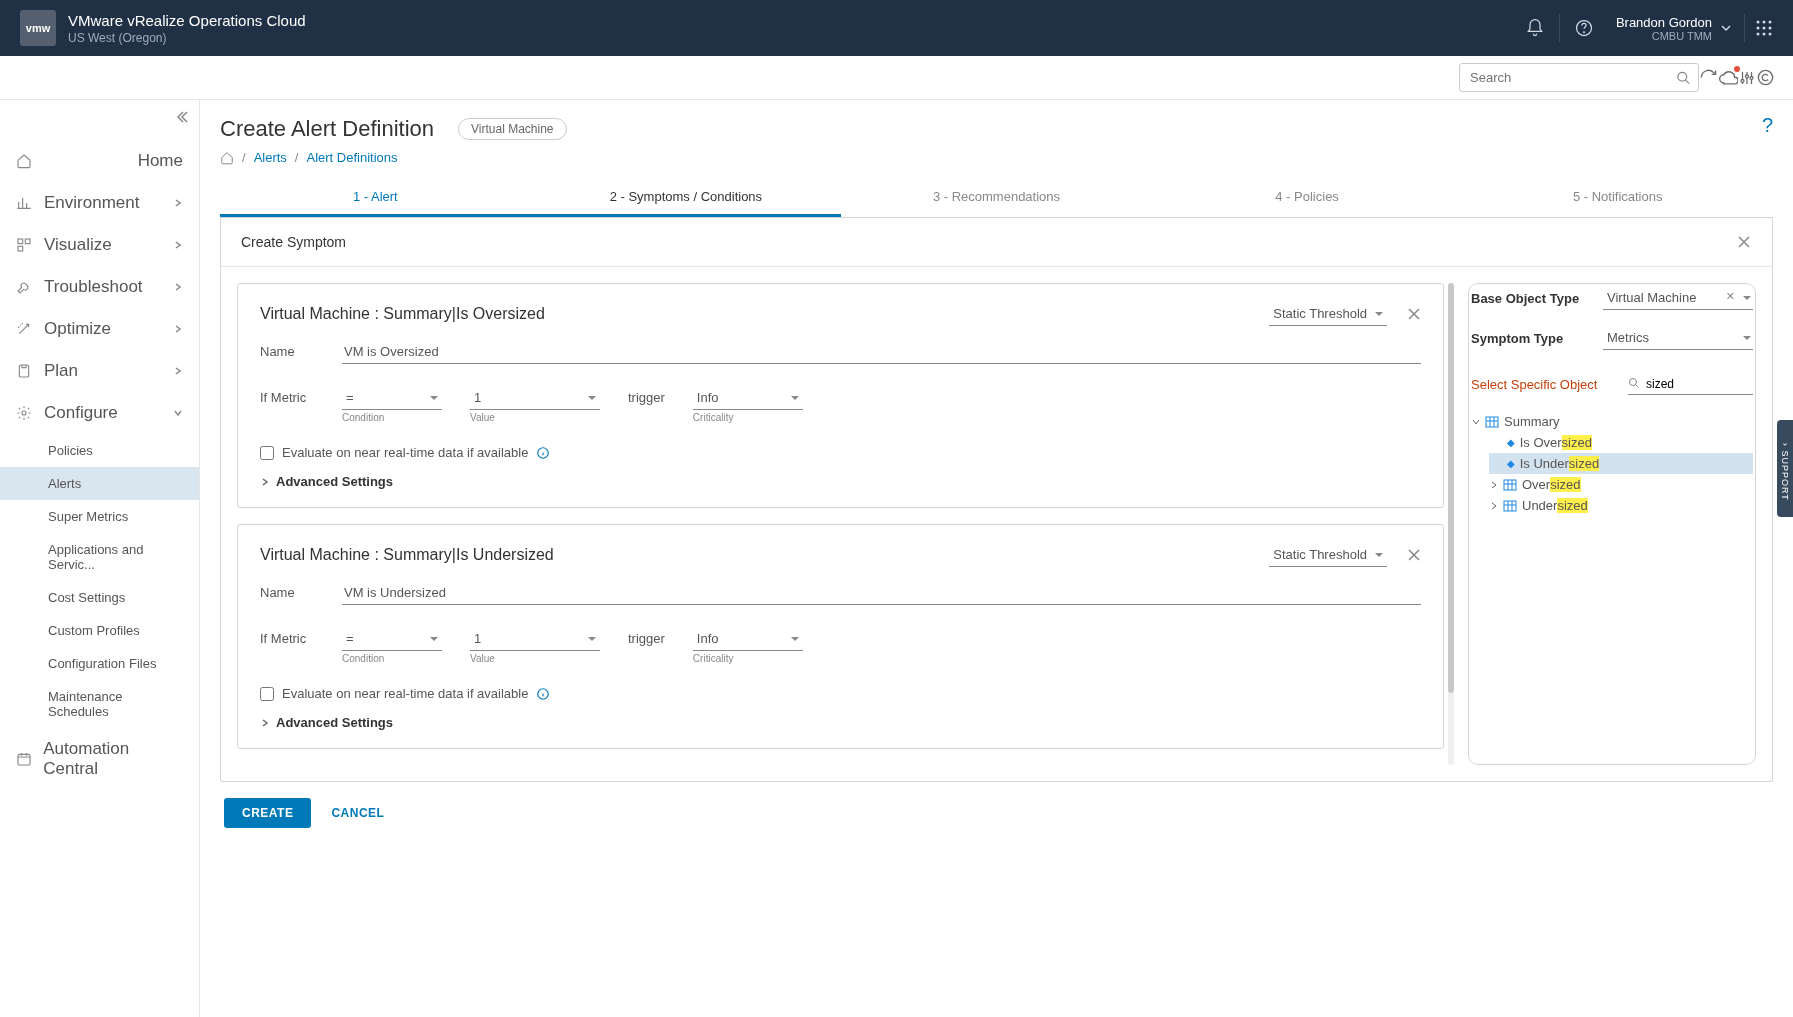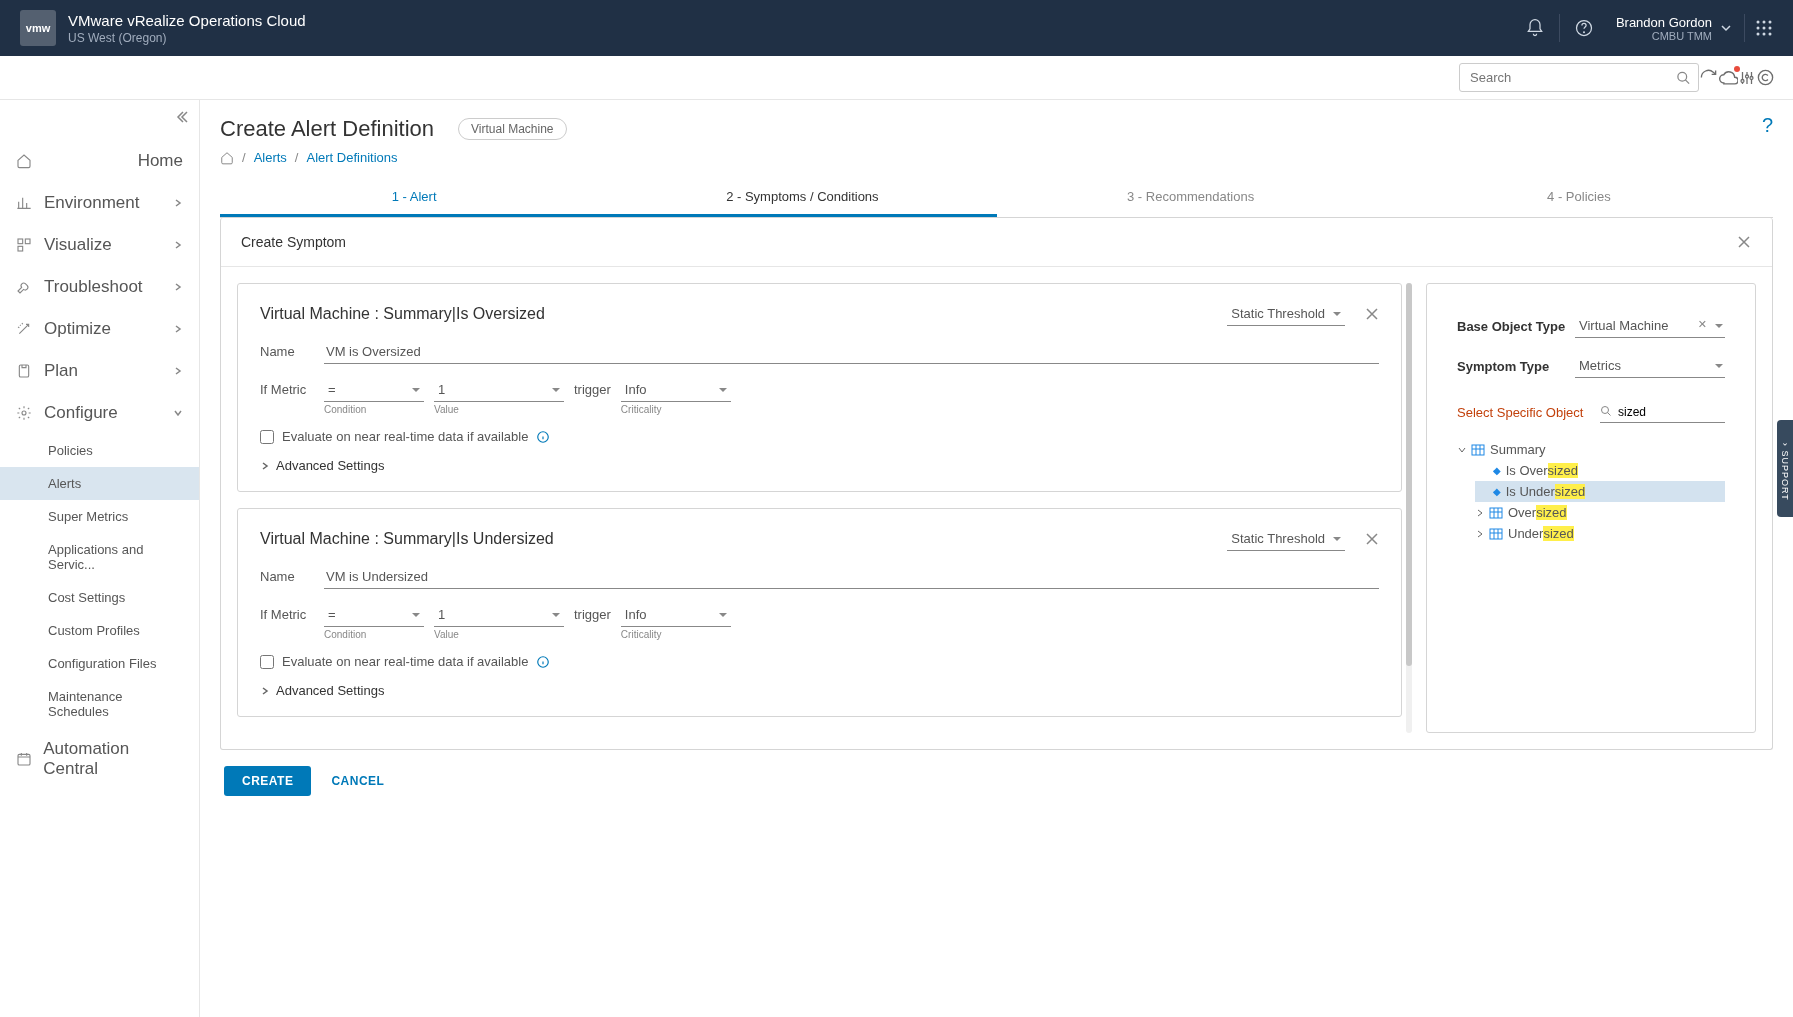--- a/index.html
+++ b/index.html
@@ -57,41 +57,41 @@
 .step.active { color: #333; border-bottom-color: #0079b8; }
 
 
 .panel { border: 1px solid #d5d5d5; border-radius: 3px; margin-top: 0; border-top: none; }
 .panel-head { display: flex; align-items: center; padding: 16px 20px; border-bottom: 1px solid #e6e6e6; }
 .panel-head .ptitle { font-weight: 500; font-size: 14px; color: #333; flex: 1; }
 .panel-head .close { color: #888; cursor: pointer; }
 .panel-body { display: flex; gap: 16px; padding: 16px; }
 .sym-col { flex: 1; position: relative; }
 .sym-scroll { max-height: 490px; overflow-y: auto; border-right: 8px solid transparent; }
-.side-col { width: 330px; border: 1px solid #d5d5d5; border-radius: 3px; padding: 30px; }
+.side-col { width: 288px; border: 1px solid #d5d5d5; border-radius: 10px; padding: 2px; }
 
 
 .card { border: 1px solid #d5d5d5; border-radius: 3px; padding: 18px 22px; margin-bottom: 16px; }
 .card-head { display: flex; align-items: center; margin-bottom: 14px; }
 .card-title { font-size: 16px; color: #333; flex: 1; }
 .select-like { border-bottom: 1px solid #888; padding: 4px 20px 4px 4px; font-size: 13px; color: #565656; position: relative; min-width: 100px; cursor: pointer; }
 .select-like::after { content: ''; position: absolute; right: 4px; top: 50%; border: 4px solid transparent; border-top-color: #888; margin-top: -2px; }
 .card-close { margin-left: 20px; color: #888; cursor: pointer; }
-.form-row { display: flex; align-items: flex-start; gap: 10px; margin-bottom: 14px; }
+.form-row { display: flex; align-items: flex-start; gap: 28px; margin-bottom: 22px; }
 .flabel { width: 54px; font-size: 13px; padding-top: 4px; }
 .finput { border: none; border-bottom: 1px solid #888; padding: 4px 2px; font-size: 13px; flex: 1; min-width: 0; background: transparent; color: #565656; }
 .field-group { display: flex; flex-direction: column; }
 .field-hint { font-size: 10px; color: #888; margin-top: 2px; }
 .cond-sel { width: 44px; }
 .val-field { width: 130px; }
 .trig-sel { width: 110px; }
 .chk-row { display: flex; align-items: center; gap: 8px; margin: 14px 0 14px 0; font-size: 13px; }
 .chk-row input { width: 14px; height: 14px; }
 .info-ic { color: #0079b8; }
-.adv { display: flex; align-items: center; gap: 6px; font-size: 13px; font-weight: 400; color: #333; cursor: pointer; margin-top: 10px; }
+.adv { display: flex; align-items: center; gap: 6px; font-size: 13px; font-weight: 700; color: #333; cursor: pointer; margin-top: 10px; }
 .adv .caret { color: #666; }
 
 
 .side-row { display: flex; align-items: center; margin-bottom: 16px; }
 .side-label { font-size: 13px; font-weight: 600; flex: 1; color: #333; }
 .side-sel { border-bottom: 1px solid #888; padding: 4px 20px 4px 4px; font-size: 13px; position: relative; min-width: 150px; cursor: pointer; }
 .side-sel .clr { position: absolute; right: 18px; top: 4px; color: #888; font-size: 11px; }
 .side-sel::after { content: ''; position: absolute; right: 2px; top: 50%; border: 4px solid transparent; border-top-color: #888; margin-top: -2px; }
 .side-link { color: #c2410c; font-size: 13px; text-decoration: none; text-align: center; }
 .side-search { position: relative; flex: 0 0 125px; }
@@ -343,20 +343,21 @@
       <a href="#">Alerts</a>
       <span class="sep">/</span>
       <a href="#">Alert Definitions</a>
     </div>
 
     <div class="steps">
       <div class="step done">1 - Alert</div>
       <div class="step active">2 - Symptoms / Conditions</div>
       <div class="step">3 - Recommendations</div>
       <div class="step">4 - Policies</div>
+      <div class="step">5 - Notifications</div>
     </div>
 
     <div class="panel">
       <div class="panel-head">
         <span class="ptitle">Create Symptom</span>
         <span class="close">
             <svg width="16" height="16" viewBox="0 0 16 16" stroke="currentColor" stroke-width="1.5">
               <path d="M3 3l10 10M13 3L3 13"></path>
             </svg>
           </span>

